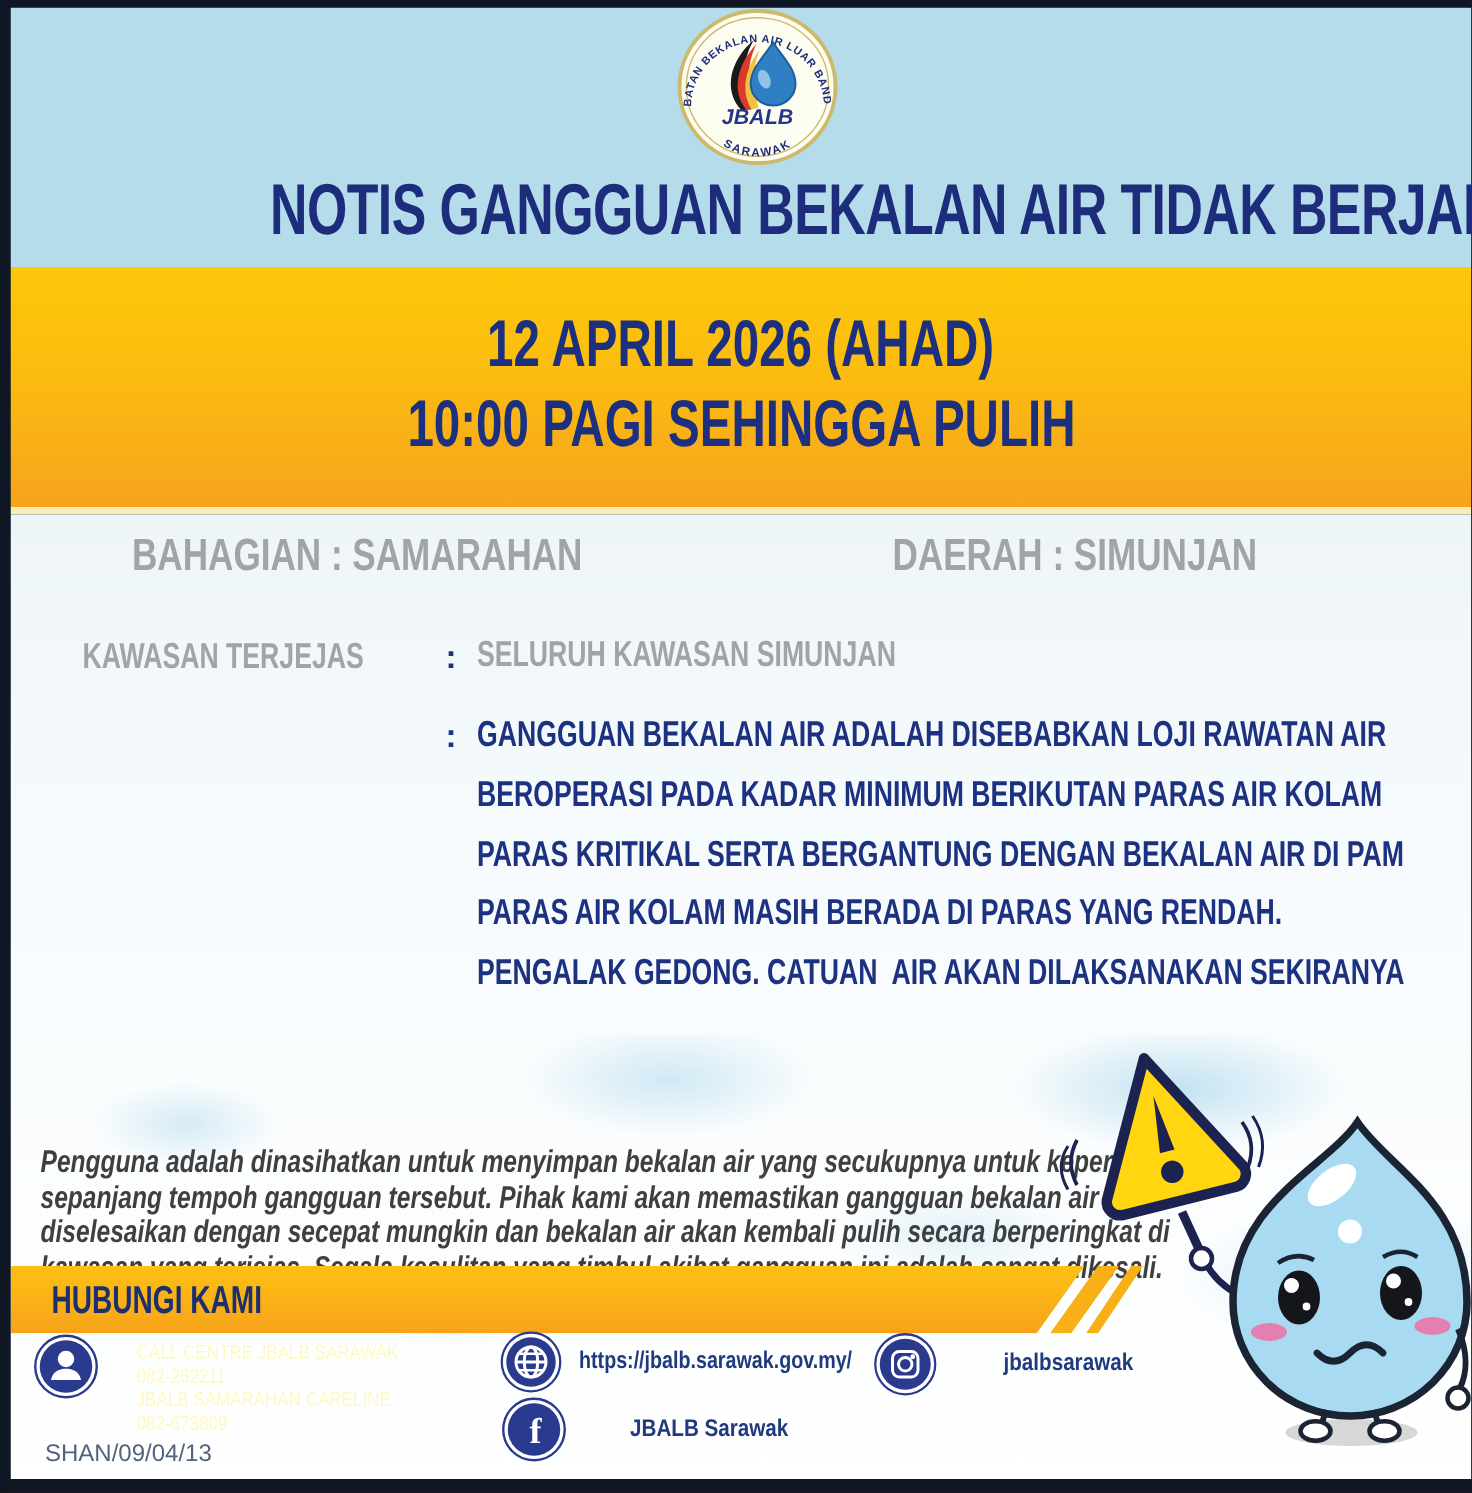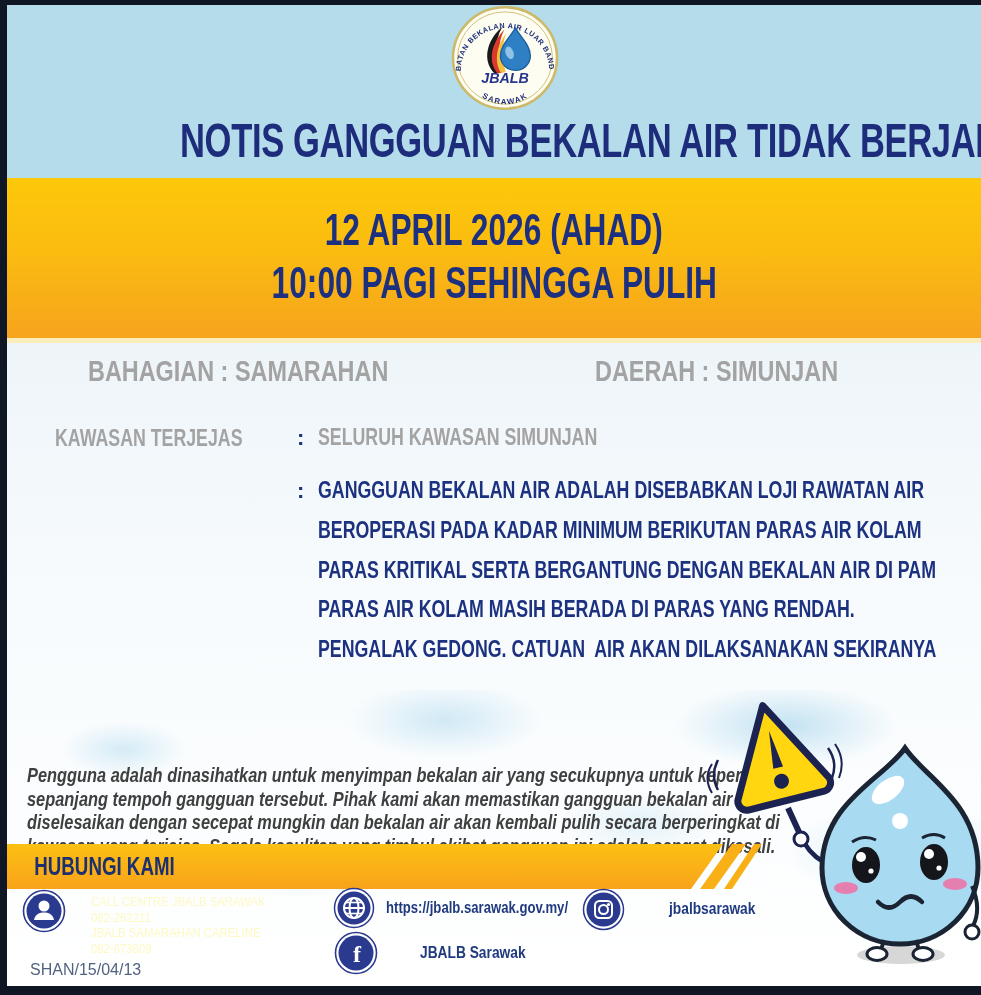--- a/index.html
+++ b/index.html
@@ -206,21 +206,21 @@
       <circle cx="22" cy="17" r="5.5" fill="#ffffff"></circle>
       <path d="M 12 31 C 13 25 18 23.5 22 23.5 C 26 23.5 31 25 32 31 Z" fill="#ffffff"></path>
     </svg>
   </div>
   <div class="abs contact-lines">
     <div class="contact-line"><span class="cond" style="transform:scaleX(0.84);">CALL CENTRE JBALB SARAWAK</span></div>
     <div class="contact-line"><span class="cond" style="transform:scaleX(0.84);">082-262211</span></div>
     <div class="contact-line"><span class="cond" style="transform:scaleX(0.84);">JBALB SAMARAHAN CARELINE</span></div>
     <div class="contact-line"><span class="cond" style="transform:scaleX(0.84);">082-673809</span></div>
   </div>
-  <div class="abs ref-text">SHAN/15/04/13</div>
+  <div class="abs ref-text">SHAN/09/04/13</div>
 
   <div class="abs" style="left:333px;top:887px;width:42px;height:42px;">
     <svg width="42" height="42" viewBox="0 0 42 42">
       <circle cx="21" cy="21" r="19.5" fill="#ffffff" stroke="#2a3a8e" stroke-width="1.5"></circle>
       <circle cx="21" cy="21" r="16.5" fill="#2a3a8e"></circle>
       <circle cx="21" cy="21" r="10" fill="none" stroke="#ffffff" stroke-width="2"></circle>
       <ellipse cx="21" cy="21" rx="4.5" ry="10" fill="none" stroke="#ffffff" stroke-width="2"></ellipse>
       <line x1="11" y1="21" x2="31" y2="21" stroke="#ffffff" stroke-width="2"></line>
       <line x1="12.5" y1="15.5" x2="29.5" y2="15.5" stroke="#ffffff" stroke-width="1.6"></line>
       <line x1="12.5" y1="26.5" x2="29.5" y2="26.5" stroke="#ffffff" stroke-width="1.6"></line>

